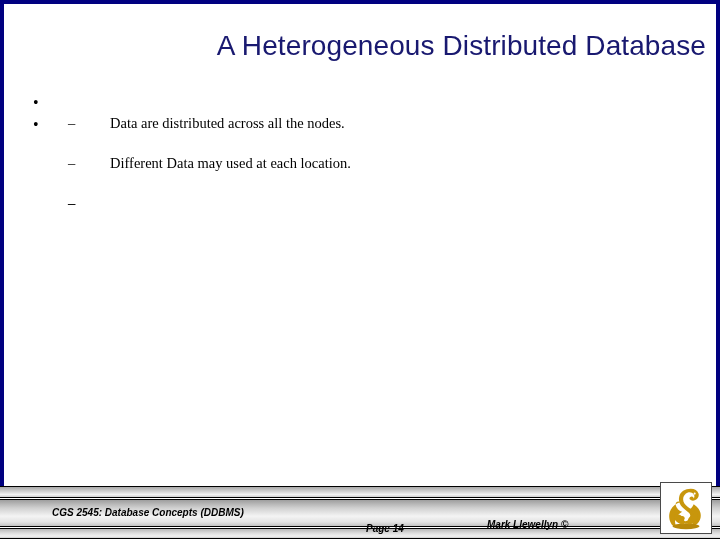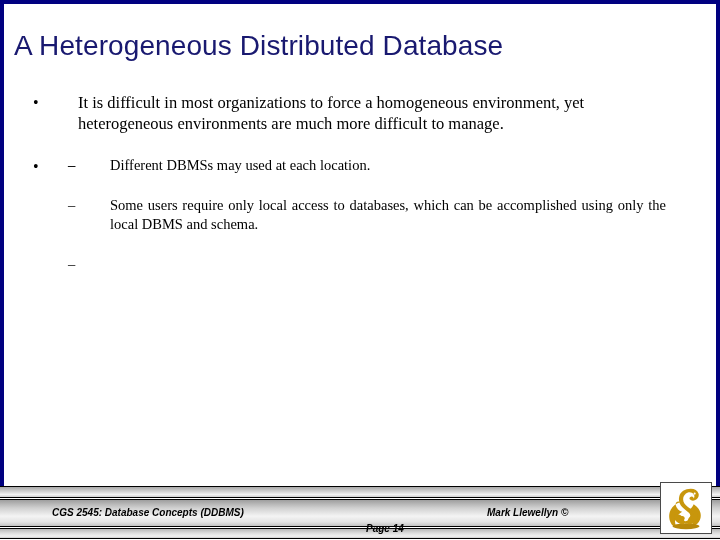--- a/index.html
+++ b/index.html
@@ -36,21 +36,21 @@
     width: 4px; height: 490px;
     background: #000080;
   }
 
   
   .title {
     position: absolute;
     left: 14px;
     top: 30px;
     width: 692px;
-    text-align: left;
+    text-align: right;
     font-family: "Liberation Sans", sans-serif;
     font-size: 28px;
     font-weight: normal;
     color: #191970;
     letter-spacing: 0.1px;
     white-space: nowrap;
   }
 
   
   .body {
@@ -146,21 +146,21 @@
     line-height: 28px;
     font-family: "Liberation Sans", sans-serif;
     font-style: italic;
     font-weight: bold;
     font-size: 10px;
     color: #000000;
     white-space: nowrap;
   }
   .ft-course { left: 52px; }
   .ft-page   { left: 366px; margin-top: 16px; }
-  .ft-author { left: 487px; }
+  .ft-author { left: 487px; margin-top: 12px; }
 
   
   .logo-box {
     position: absolute;
     right: 8px;
     bottom: 6px;
     width: 52px;
     height: 52px;
     background: #ffffff;
     border: 1px solid #4a4a4a;
@@ -181,41 +181,40 @@
   <div class="frame-top"></div>
   <div class="frame-left"></div>
   <div class="frame-right"></div>
 
   <div class="title">A Heterogeneous Distributed Database</div>
 
   <div class="body">
 
     <div class="bullet-l1 no-justify">
       <span class="marker">•</span>
-      <span>It is difficult in most organizations to force a homogeneous environment, yet heterogeneous environments are much more difficult to manage.</span>
     </div>
 
     <div class="bullet-l1">
       <span class="marker">•</span>
     </div>
 
     <div class="sub-list">
 
       <div class="bullet-l2 no-justify">
         <span class="marker">–</span>
+        <span>Data are distributed across all the nodes.</span>
       </div>
 
       <div class="bullet-l2 no-justify">
         <span class="marker">–</span>
-        <span>Different DBMSs may used at each location.</span>
+        <span>Different Data may used at each location.</span>
       </div>
 
       <div class="bullet-l2">
         <span class="marker">–</span>
-        <span>Some users require only local access to databases, which can be accomplished using only the local DBMS and schema.</span>
       </div>
 
       <div class="bullet-l2 no-justify">
         <span class="marker">–</span>
       </div>
 
     </div>
   </div>
 
   <div class="footer">

